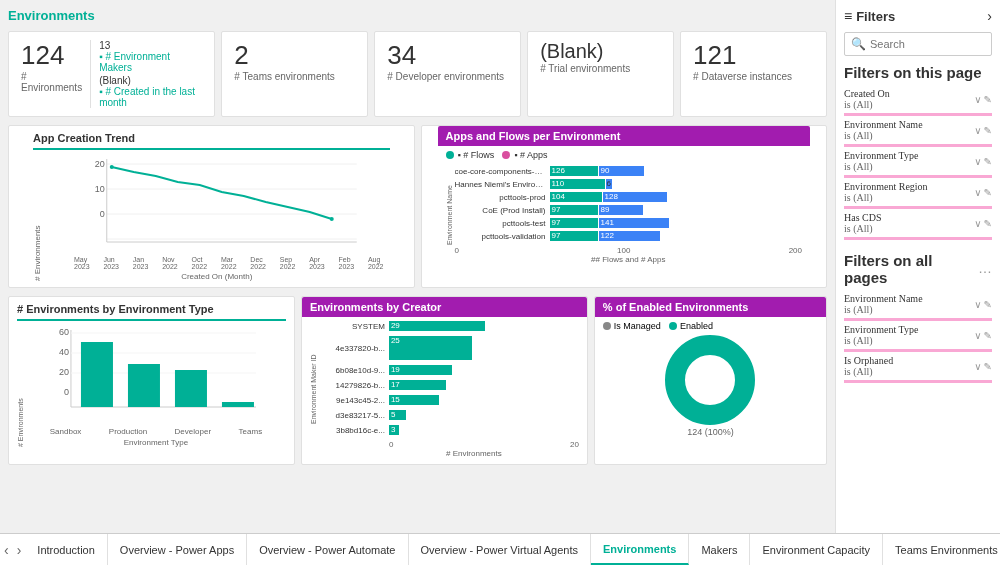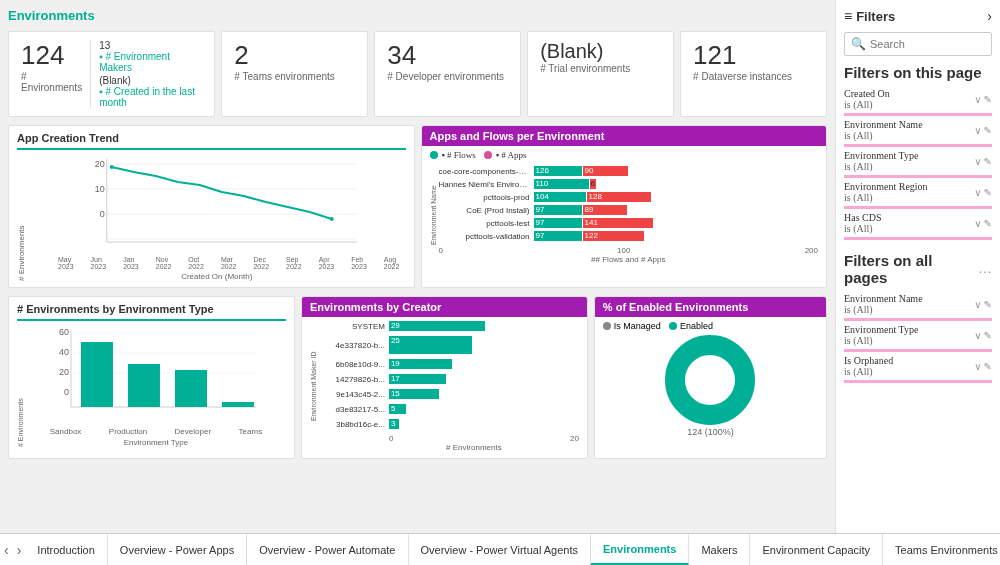--- a/index.html
+++ b/index.html
@@ -14,21 +14,21 @@
 
     
     .kpi-row { display: flex; gap: 6px; margin-bottom: 8px; }
     .kpi-card { background: white; border: 1px solid #e0e0e0; border-radius: 2px; padding: 8px 12px; flex: 1; min-width: 0; }
     .kpi-card.wide { flex: 1.5; }
     .kpi-number { font-size: 26px; font-weight: 300; color: #333; }
     .kpi-label { font-size: 10px; color: #666; }
 
     
     .charts-row { display: flex; gap: 6px; margin-bottom: 8px; }
-    .chart-card { background: white; border: 1px solid #e0e0e0; border-radius: 2px; padding: 6px 8px; }
+    .chart-card { background: white; border: 1px solid #e0e0e0; border-radius: 2px; padding: 6px 24px; }
     .chart-card.half { flex: 1; }
     .chart-title { font-size: 11px; font-weight: 600; color: #333; margin-bottom: 4px; border-bottom: 2px solid #00b096; padding-bottom: 4px; }
     .chart-title-bar { background: #a21caf; color: white; font-size: 11px; font-weight: 600; padding: 4px 8px; margin: -6px -8px 4px -8px; border-radius: 2px 2px 0 0; }
 
     
     .bottom-row { display: flex; gap: 6px; }
     .bottom-card { background: white; border: 1px solid #e0e0e0; border-radius: 2px; padding: 6px 8px; }
     .bottom-card.third { flex: 1; }
     .bottom-card.small { flex: 0.8; }
     .axis-label { font-size: 9px; fill: #666; }
@@ -56,21 +56,21 @@
     .tab-nav { display: flex; align-items: center; padding: 0 4px; color: #666; font-size: 14px; cursor: pointer; height: 100%; }
     .tab { padding: 0 12px; font-size: 11px; color: #333; cursor: pointer; height: 100%; display: flex; align-items: center; border-right: 1px solid #e0e0e0; white-space: nowrap; }
     .tab.active { border-bottom: 2px solid #00b096; color: #00b096; font-weight: 600; background: white; }
 
     
     .hbar-row { display: flex; align-items: center; margin-bottom: 3px; }
     .hbar-label { font-size: 9px; color: #333; width: 90px; text-align: right; padding-right: 4px; flex-shrink: 0; overflow: hidden; text-overflow: ellipsis; white-space: nowrap; }
     .hbar-container { flex: 1; display: flex; gap: 1px; }
     .hbar { height: 10px; }
     .hbar-blue { background: #00b096; }
-    .hbar-pink { background: #ef4444; }
+    .hbar-pink { background: #3b82f6; }
     .hbar-value { font-size: 9px; color: white; display: flex; align-items: center; padding-left: 2px; }
 
     
     .legend-row { display: flex; align-items: center; gap: 4px; margin-bottom: 2px; }
     .legend-dot { width: 8px; height: 8px; border-radius: 50%; }
     .legend-text { font-size: 9px; color: #333; }
   </style>
 </head>
 <body>
 
@@ -154,21 +154,21 @@
                 <span>Feb<br>2023</span>
                 <span>Aug<br>2022</span>
             </div>
             <div style="text-align:center; font-size:8px; color:#666; margin-top:2px;">Created On (Month)</div>
           </div>
         </div>
       </div>
 
       <div class="chart-card half">
         <div class="chart-title-bar">Apps and Flows per Environment</div>
-        <div style="display:flex; align-items:center; gap:8px; margin-bottom:4px; margin-top:2px;font-family:Liberation Serif, serif;">
+        <div style="display:flex; align-items:center; gap:8px; margin-bottom:4px; margin-top:2px;">
           <div class="legend-row">
             <div class="legend-dot" style="background:#00b096;"></div>
             <span class="legend-text">▪ # Flows</span>
           </div>
           <div class="legend-row">
             <div class="legend-dot" style="background:#d94f9f;"></div>
             <span class="legend-text">▪ # Apps</span>
           </div>
         </div>
         <div style="display:flex;">
@@ -296,21 +296,21 @@
           <div style="flex:1;">
             <div style="display:flex; flex-direction:column; gap:2px;">
               <div class="hbar-row">
                 <div style="width:70px; font-size:8px; color:#333; text-align:right; padding-right:4px; overflow:hidden; text-overflow:ellipsis; white-space:nowrap;">SYSTEM</div>
                 <div class="hbar hbar-blue" style="width:96px; height:10px;">
                     <span class="hbar-value" style="font-size:8px;">29</span>
                   </div>
               </div>
               <div class="hbar-row">
                 <div style="width:70px; font-size:8px; color:#333; text-align:right; padding-right:4px; overflow:hidden; text-overflow:ellipsis; white-space:nowrap;">4e337820-b...</div>
-                <div class="hbar hbar-blue" style="width:83px; height:18px;">
+                <div class="hbar hbar-blue" style="width:83px; height:24px;">
                     <span class="hbar-value" style="font-size:8px;">25</span>
                   </div>
               </div>
               <div class="hbar-row">
                 <div style="width:70px; font-size:8px; color:#333; text-align:right; padding-right:4px; overflow:hidden; text-overflow:ellipsis; white-space:nowrap;">6b08e10d-9...</div>
                 <div class="hbar hbar-blue" style="width:63px; height:10px;">
                     <span class="hbar-value" style="font-size:8px;">19</span>
                   </div>
               </div>
               <div class="hbar-row">

